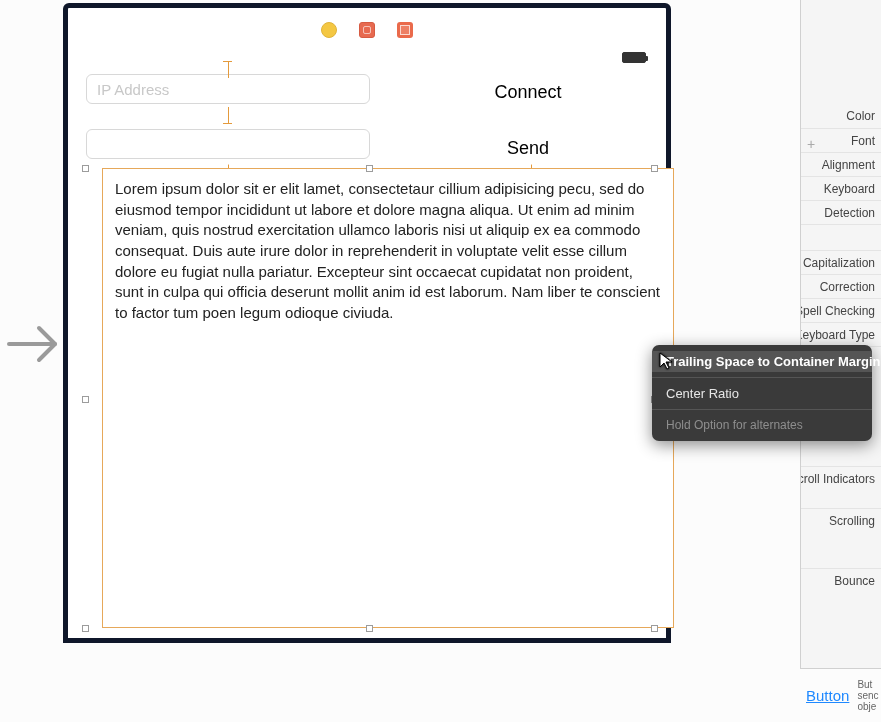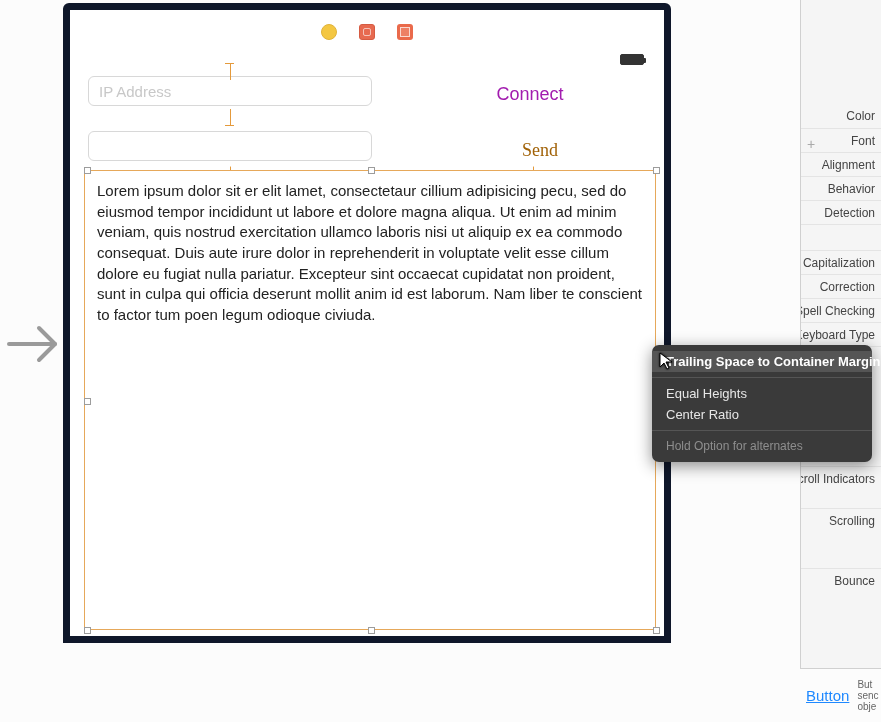--- a/index.html
+++ b/index.html
@@ -21,21 +21,21 @@
     }
     .left-arrow svg { width: 55px; height: 48px; }
 
     
     .device-frame {
       position: absolute;
       left: 63px;
       top: 3px;
       width: 608px;
       height: 640px;
-      border: 7px solid #0f172a;
+      border: 5px solid #0f172a;
       border-radius: 6px 6px 0 0;
       background: #fff;
     }
 
     .toolbar-dots {
       position: absolute;
       top: 14px;
       left: 0;
       width: 100%;
       display: flex;
@@ -85,22 +85,22 @@
 
     .ip-input { left: 18px; top: 66px; width: 284px; }
     .msg-input { left: 18px; top: 121px; width: 284px; }
 
     .link-btn {
       position: absolute;
       font-size: 18px;
       text-align: center;
       width: 140px;
     }
-    .link-btn.connect { left: 390px; top: 74px; color: #a21caf; }
-    .link-btn.send { left: 400px; top: 130px; color: #a16207; font-family: Liberation Serif, serif; }
+    .link-btn.connect { left: 390px; top: 74px; color: #000000; }
+    .link-btn.send { left: 390px; top: 130px; color: #000000; }
 
     
     .tbar {
       position: absolute;
       width: 9px;
       height: 17px;
       color: #e49a3c;
     }
     .tbar::before {
       content: "";
@@ -118,21 +118,21 @@
     }
     .tbar.flip::before { top: auto; bottom: 0; }
     .tbar.t1 { left: 155px; top: 53px; }
     .tbar.t2 { left: 155px; top: 99px; }
     .tbar.t3 { left: 155px; top: 154px; transform: scaleY(0.7);}
     .tbar.t4 { left: 458px; top: 154px; transform: scaleY(0.7);}
 
     
     .textview {
       position: absolute;
-      left: 14px;
+      left: 34px;
       top: 160px;
       width: 572px;
       height: 460px;
       border: 1px solid #e6a85a;
       background: #fff;
       padding: 10px 12px;
       font-size: 15px;
       line-height: 1.38;
       color: #222;
     }
@@ -288,39 +288,38 @@
   <span class="handle h-ml"></span>
   <span class="handle h-mr"></span>
   <span class="handle h-bl"></span>
   <span class="handle h-bm"></span>
   <span class="handle h-br"></span>
 </div>
 
 <div class="popover">
   <div class="item hl">Trailing Space to Container Margin</div>
   <div class="sep"></div>
-  <div class="item">Equal Heights</div>
   <div class="item">Center Ratio</div>
   <div class="sep"></div>
   <div class="hint">Hold Option for alternates</div>
 </div>
 
 <div class="cursor-arrow">
   <svg viewBox="0 0 14 18">
       <path d="M1 1 L1 15 L5 11 L8 17 L10 16 L7 10 L13 10 Z" fill="#fff" stroke="#000" stroke-width="1"></path>
     </svg>
 </div>
 
 <div class="inspector">
   <div style="height:104px"></div>
   <div class="row first">Color</div>
   <div class="plus">+</div>
   <div class="row">Font</div>
   <div class="row">Alignment</div>
-  <div class="row">Behavior</div>
+  <div class="row">Keyboard</div>
   <div class="row">Detection</div>
   <div class="gap"></div>
   <div class="row">Capitalization</div>
   <div class="row">Correction</div>
   <div class="row">Spell Checking</div>
   <div class="row">Keyboard Type</div>
   <div style="height:120px; border-top:1px solid #e4e4e4;"></div>
   <div class="row">Scroll Indicators</div>
   <div style="height:18px"></div>
   <div class="row">Scrolling</div>

